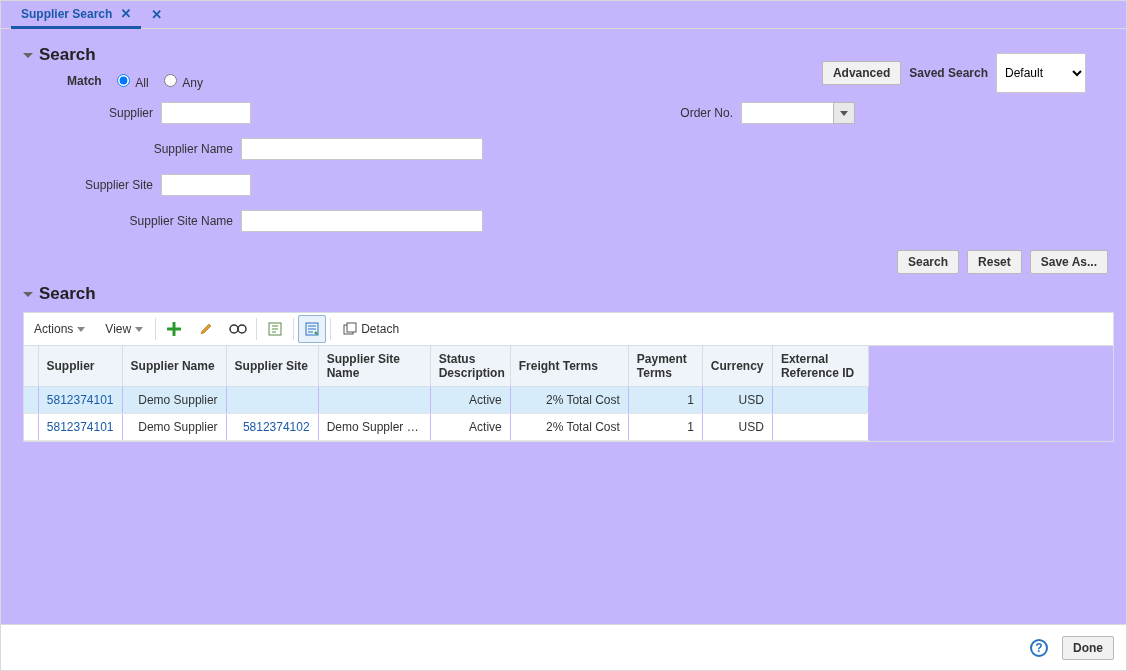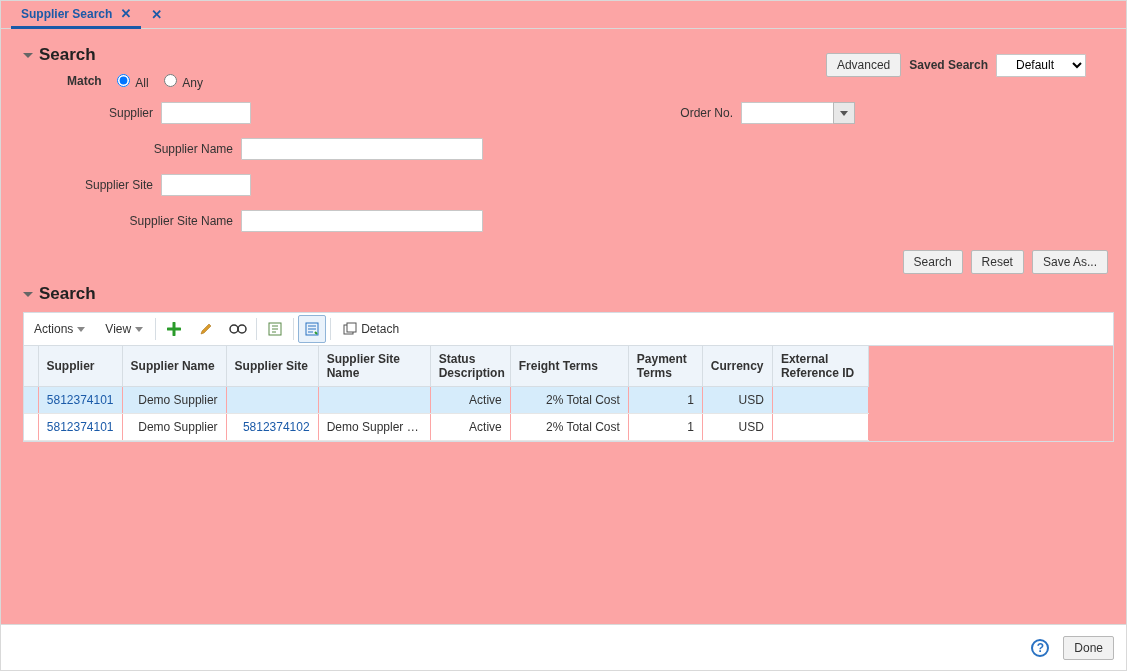--- a/index.html
+++ b/index.html
@@ -1,30 +1,30 @@
 <!DOCTYPE html>
 <html><head>
 <meta charset="utf-8">
 <style>
   * { box-sizing: border-box; }
   html, body { margin:0; padding:0; font-family: Arial, Helvetica, sans-serif; font-size:12px; color:#333; background:#fff; }
-  .outer { width:1127px; height:671px; border:1px solid #d9d9d9; background:#fca5a5; position:relative; }
+  .outer { width:1127px; height:671px; border:1px solid #d9d9d9; background:#c4b5fd; position:relative; }
   .tabbar { display:flex; align-items:center; border-bottom:1px solid #d9d9d9; height:28px; padding-left:10px; }
   .tab { display:flex; align-items:center; gap:8px; padding:0 10px; height:28px; color:#1a5aa8; font-weight:bold; border-bottom:3px solid #1a5aa8; margin-bottom:-1px; }
   .tab .close, .extra-close { color:#1a5aa8; font-size:13px; cursor:pointer; }
   .extra-close { margin-left:10px; font-weight:bold; }
   .scrollregion { position:absolute; top:28px; left:0; right:0; bottom:46px; overflow-y:scroll; padding:10px 12px 0 22px; }
   .section-header { display:flex; align-items:center; gap:6px; margin-top:6px; }
   .disclosure { width:0; height:0; border-style:solid; border-width:5px 5px 0 5px; border-color:#666 transparent transparent transparent; transform:rotate(0deg); display:inline-block; }
   .section-title { font-size:17px; font-weight:bold; color:#222; }
   .topright { display:flex; align-items:center; gap:8px; position:absolute; right:28px; top:8px; }
-  .btn { background:#f1f1f1; border:1px solid #b8b8b8; border-radius:2px; padding:4px 10px; font-size:12px; color:#333; cursor:pointer; }
+  .btn { background:#f1f1f1; border:1px solid #b8b8b8; border-radius:2px; padding:4px 10px; font-size:12px; color:#333; cursor:pointer;font-weight:bold; }
   .lbl { font-weight:bold; }
   select, input[type=text] { border:1px solid #c7c7c7; border-radius:1px; height:22px; font-size:12px; padding:1px 4px; background:#fff; }
-  select { height:23px;text-align:center; }
+  select { height:40px; }
   .match-row { display:flex; align-items:center; gap:10px; margin:6px 0 12px -4px;padding-left:48px; }
   .form-grid { display:flex; gap:30px; }
   .form-col { display:flex; flex-direction:column; gap:14px; }
   .form-col.left { width:460px; }
   .form-col.right { width:430px; margin-left:90px; }
   .field { display:flex; align-items:center; gap:8px; justify-content:flex-end; }
   .field label { text-align:right; min-width:130px; }
   .field .control { flex:0 0 auto; }
   .input-w90 { width:90px; }
   .input-w240 { width:242px; }

